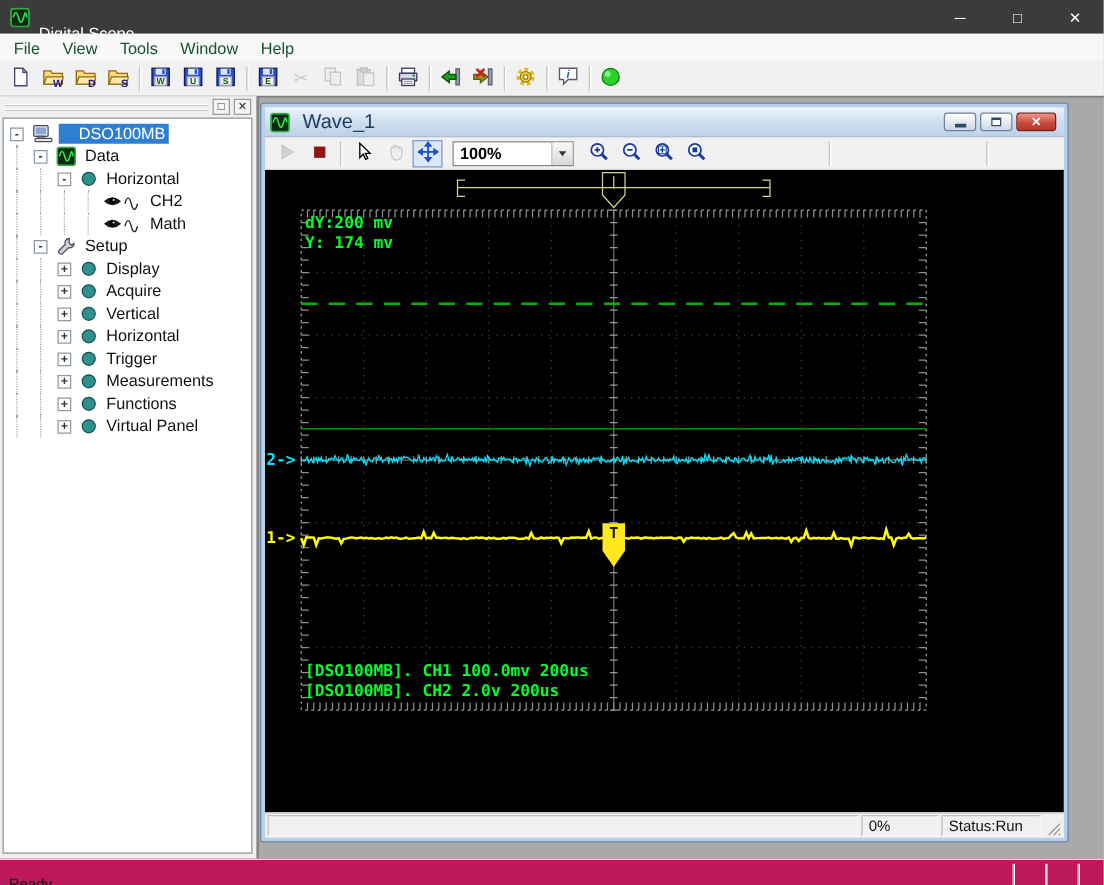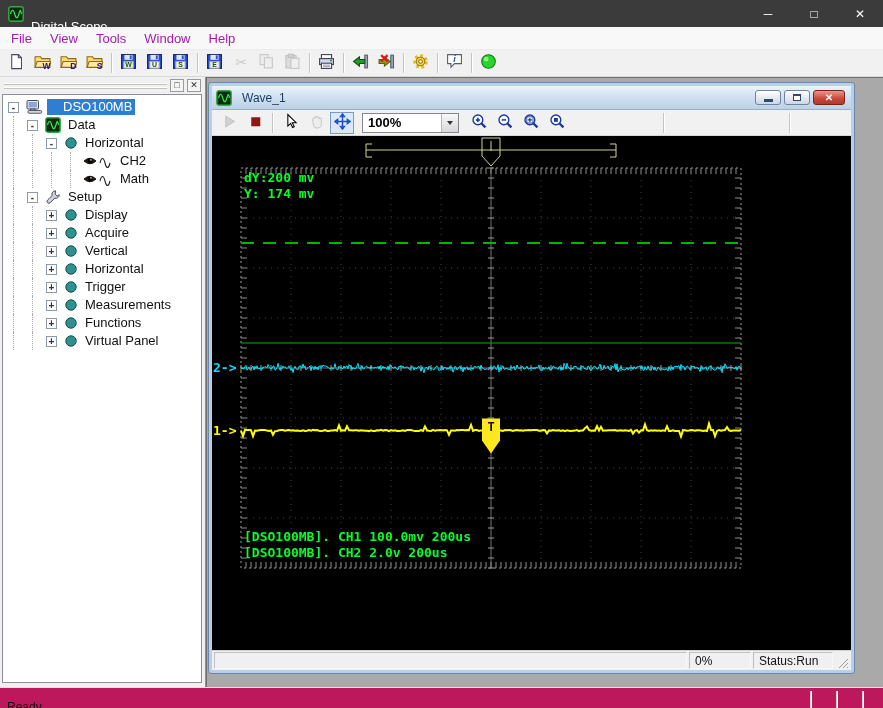--- a/index.html
+++ b/index.html
@@ -8,21 +8,21 @@
 
   
   .titlebar{height:27px;background:#3b3b3b;display:flex;align-items:center;color:#fff;flex:none;}
   .app-icon{margin:0 7px 0 8px;display:flex;}
   .title-text{font-size:13px;margin-top:25px;}
   .win-controls{margin-left:auto;display:flex;height:100%;}
   .wbtn{width:46px;display:flex;align-items:center;justify-content:center;font-size:12px;color:#fff;}
 
   
   .menubar{height:23px;background:#f8f8f8;display:flex;align-items:center;padding-left:2px;flex:none;border-bottom:1px solid #ececec;}
-  .menu-item{padding:3px 9px;font-size:13px;color:#a21caf;}
+  .menu-item{padding:3px 9px;font-size:13px;color:#14532d;}
 
   
   .toolbar{height:27px;background:#f1f1f1;border-bottom:1px solid #d8d8d8;display:flex;align-items:center;padding-left:4px;gap:1px;flex:none;}
   .tbtn{width:25px;height:24px;border:1px solid transparent;background:transparent;display:inline-flex;align-items:center;justify-content:center;padding:0;}
   .tbtn.dis{opacity:.5;filter:grayscale(.9);}
   .tsep{width:1px;height:20px;background:#c4c4c4;box-shadow:1px 0 0 #fff;margin:0 3px;flex:none;}
 
   
   .main{display:flex;height:610px;flex:none;background:#a9a9a9;}
 
@@ -40,21 +40,21 @@
   .ebox-c{display:flex;align-items:center;}
   .ebox{width:11px;height:11px;margin-left:1px;border:1px solid #8a9aa8;background:#fff;font:bold 10px/9px "Liberation Sans",sans-serif;text-align:center;color:#333;}
   .ticon{display:flex;align-items:center;margin-right:4px;flex:none;}
   .tlabel{padding:0 3px;line-height:16px;color:#111;}
   .tlabel.sel{background:#2e7fd4;color:#fff;padding-left:16px;}
 
   
   .mdi{flex:1;position:relative;border-left:1px solid #707070;border-top:1px solid #707070;background:#a9a9a9;}
   .wave-window{position:absolute;left:2px;top:5px;width:645px;height:590px;background:#f0f0f0;border:3px solid #b8cfe8;outline:1px solid #6d87a8;border-radius:2px;display:flex;flex-direction:column;}
   .wave-titlebar{height:24px;background:linear-gradient(#ecf4fc,#cfdff0 50%,#bdd1e6);display:flex;align-items:center;padding:0 4px;gap:6px;border-bottom:1px solid #9ab0c8;flex:none;}
-  .wave-title-text{font-size:12px;color:#1c3a5e;}
+  .wave-title-text{font-size:16px;color:#1c3a5e;}
   .wave-controls{margin-left:auto;display:flex;gap:3px;padding-right:2px;}
   .wvbtn{width:26px;height:15px;border:1px solid #70849c;border-radius:3px;background:linear-gradient(#fff,#ccd7e6);display:flex;align-items:center;justify-content:center;}
   .wvbtn.close{width:32px;background:linear-gradient(#eb9687,#c8473a 60%,#b03a2e);border-color:#7a2018;color:#fff;font-size:10px;font-weight:bold;}
   .wv-min-glyph{width:9px;height:3px;background:#2d4a6e;margin-top:5px;}
   .wv-res-glyph{width:8px;height:7px;border:1px solid #2d4a6e;border-top-width:2px;background:#fff;}
 
   .wave-toolbar{height:26px;background:#f1f1f1;display:flex;align-items:center;padding-left:5px;gap:2px;border-bottom:1px solid #d8d8d8;flex:none;}
   .wtbtn{width:24px;height:22px;display:flex;align-items:center;justify-content:center;border:1px solid transparent;background:transparent;padding:0;flex:none;}
   .wtbtn.pressed{border:1px solid #7a9ac8;background:#dce8f8;}
   .wtbtn.dis{opacity:.5;filter:grayscale(.8);}

